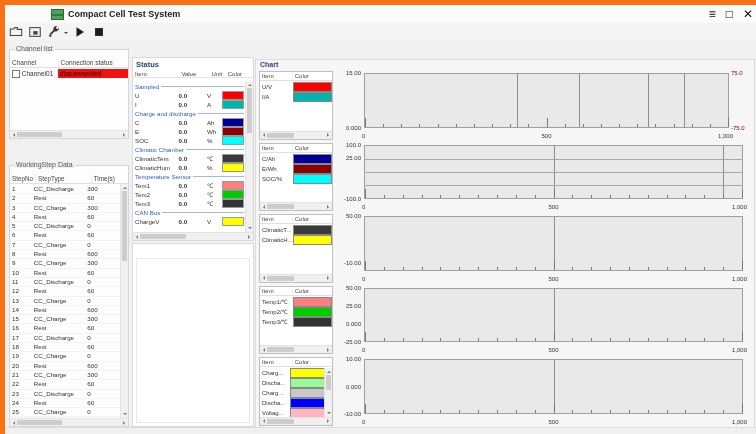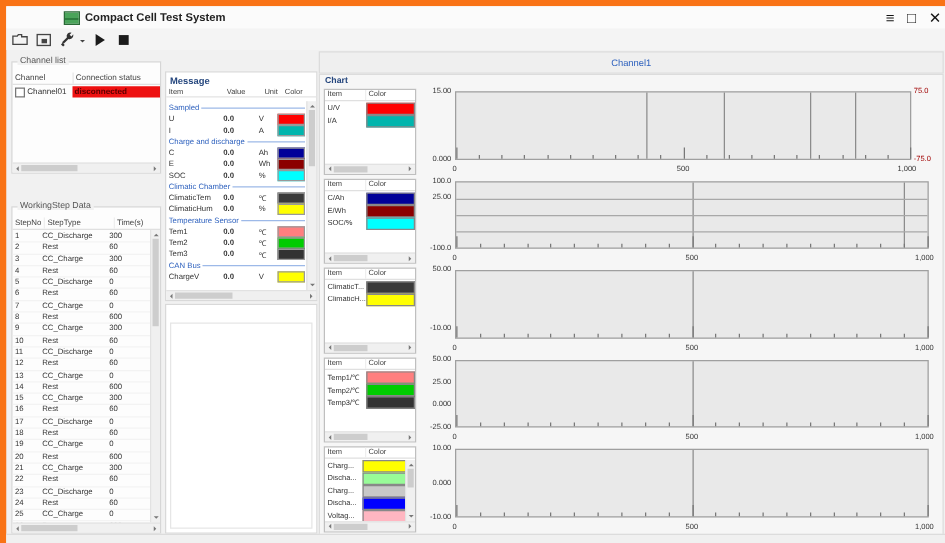--- a/index.html
+++ b/index.html
@@ -308,21 +308,21 @@
         <span class="arr arr-d"></span>
       </div>
       <div class="hscroll">
         <span class="arr arr-l"></span>
         <span class="hthumb"></span>
         <span class="arr arr-r"></span>
       </div>
     </div>
 
   <div class="msg-panel">
-    <div class="panel-title">Message</div>
+    <div class="panel-title">Status</div>
     <div class="msg-head">
         <span class="m0">Item</span>
         <span class="m1">Value</span>
         <span class="m2">Unit</span>
         <span class="m3">Color</span>
       </div>
     <div class="msg-body">
         <div class="sec-head">
           <span>Sampled</span>
           <span class="sec-line"></span>
@@ -443,23 +443,20 @@
         <span class="arr arr-l"></span>
         <span class="hthumb"></span>
         <span class="arr arr-r"></span>
       </div>
     </div>
 
   <div class="status-panel">
     <div class="status-box"></div>
   </div>
 
-  <div class="tabstrip">
-    <span class="tab-label">Channel1</span>
-  </div>
 
   <div class="chart-outer">
     <span class="chart-title">Chart</span>
     <div class="charts">
         <div class="chart-row">
           <div class="legend">
             <div class="lhead">
               <span class="l0">Item</span>
               <span class="l1">Color</span>
             </div>

